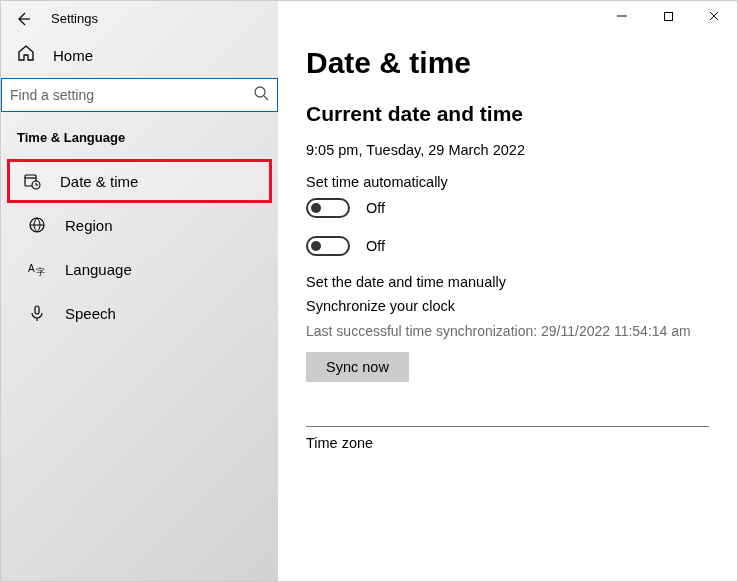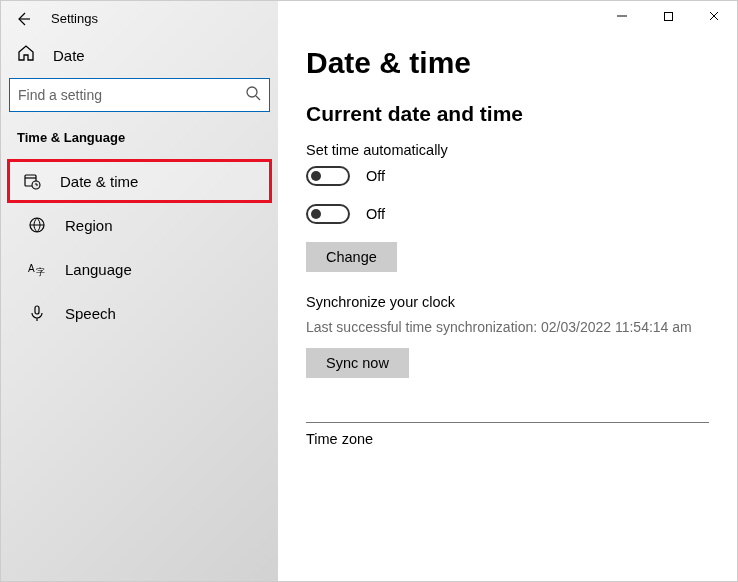--- a/index.html
+++ b/index.html
@@ -4,21 +4,21 @@
 <style>
   * { box-sizing: border-box; margin: 0; padding: 0; font-family: "Segoe UI", Arial, sans-serif; }
   body { width: 738px; height: 582px; overflow: hidden; background: #fff; }
   .window { display: flex; width: 100%; height: 100%; border: 1px solid #ccc; }
   .sidebar { width: 277px; height: 100%; background: linear-gradient(135deg, #f4f4f4 0%, #e6e6e6 45%, #d2d2d2 100%); display: flex; flex-direction: column; }
   .titlebar-left { height: 35px; display: flex; align-items: center; padding-left: 12px; gap: 18px; }
   .back-arrow { width: 20px; display: flex; align-items: center; justify-content: center; cursor: pointer; }
   .title-text { font-size: 13px; color: #000; }
   .home-row { display: flex; align-items: center; padding: 8px 16px 12px; gap: 18px; cursor: pointer; }
   .home-row span.label { font-size: 15px; }
-  .search-wrap { padding: 0 8px 14px; }
+  .search-wrap { padding: 0 0 14px; }
   .search-box { width: 100%; height: 34px; border: 1.5px solid #0067b8; background: #fff; display: flex; align-items: center; padding: 0 8px; }
   .search-box input { flex: 1; border: none; outline: none; font-size: 14px; background: transparent; }
   .search-box input::placeholder { color: #666; font-style: normal; }
   .search-box .sicon { color: #555; }
   .section-title { font-size: 13px; font-weight: 600; padding: 4px 16px 14px; }
   .nav-item { display: flex; align-items: center; padding: 13px 26px; gap: 18px; cursor: pointer; font-size: 15px; }
   .nav-item.selected { background: rgba(255,255,255,0.25); }
   .nav-item .icon-slot { width: 20px; display: flex; justify-content: center; }
   .highlight-red { border: 3px solid #e81123; margin: 0 6px; padding: 10px 12px; }
   .main { flex: 1; display: flex; flex-direction: column; }
@@ -52,21 +52,21 @@
       </div>
       <span class="title-text">Settings</span>
     </div>
 
     <div class="home-row">
       <span>
         <svg width="18" height="18" viewBox="0 0 18 18">
             <path d="M2 8 L9 2 L16 8 V16 H11 V11 H7 V16 H2 Z" fill="none" stroke="#000" stroke-width="1.3"></path>
           </svg>
       </span>
-      <span class="label">Date</span>
+      <span class="label">Home</span>
     </div>
 
     <div class="search-wrap">
       <div class="search-box">
         <input type="text" placeholder="Find a setting" style="">
         <span class="sicon">
           <svg width="16" height="16" viewBox="0 0 16 16">
               <circle cx="7" cy="7" r="5" stroke="#555" stroke-width="1.3" fill="none"></circle>
               <line x1="11" y1="11" x2="15" y2="15" stroke="#555" stroke-width="1.3"></line>
             </svg>
@@ -135,37 +135,38 @@
         <svg width="12" height="12" viewBox="0 0 12 12">
             <line x1="2" y1="2" x2="10" y2="10" stroke="#000" stroke-width="1"></line>
             <line x1="10" y1="2" x2="2" y2="10" stroke="#000" stroke-width="1"></line>
           </svg>
       </div>
     </div>
 
     <div class="content">
       <h1>Date &amp; time</h1>
       <h2>Current date and time</h2>
+      <div class="small">9:05 pm, Tuesday, 29 March 2022</div>
 
       <div class="label-line">Set time automatically</div>
       <div class="toggle-row">
         <div class="toggle"></div>
         <span class="toggle-text">Off</span>
       </div>
 
       <div class="toggle-row">
         <div class="toggle"></div>
         <span class="toggle-text">Off</span>
       </div>
 
-      <button class="btn">Change</button>
+      <div class="label-line">Set the date and time manually</div>
 
       <div class="sync-block">
         <div class="label-line">Synchronize your clock</div>
-        <div class="muted">Last successful time synchronization: 02/03/2022 11:54:14 am</div>
+        <div class="muted">Last successful time synchronization: 29/11/2022 11:54:14 am</div>
         <button class="btn">Sync now</button>
       </div>
 
       <div class="hr"></div>
       <div class="tz">Time zone</div>
     </div>
   </div>
 </div>
 
 </body></html>

